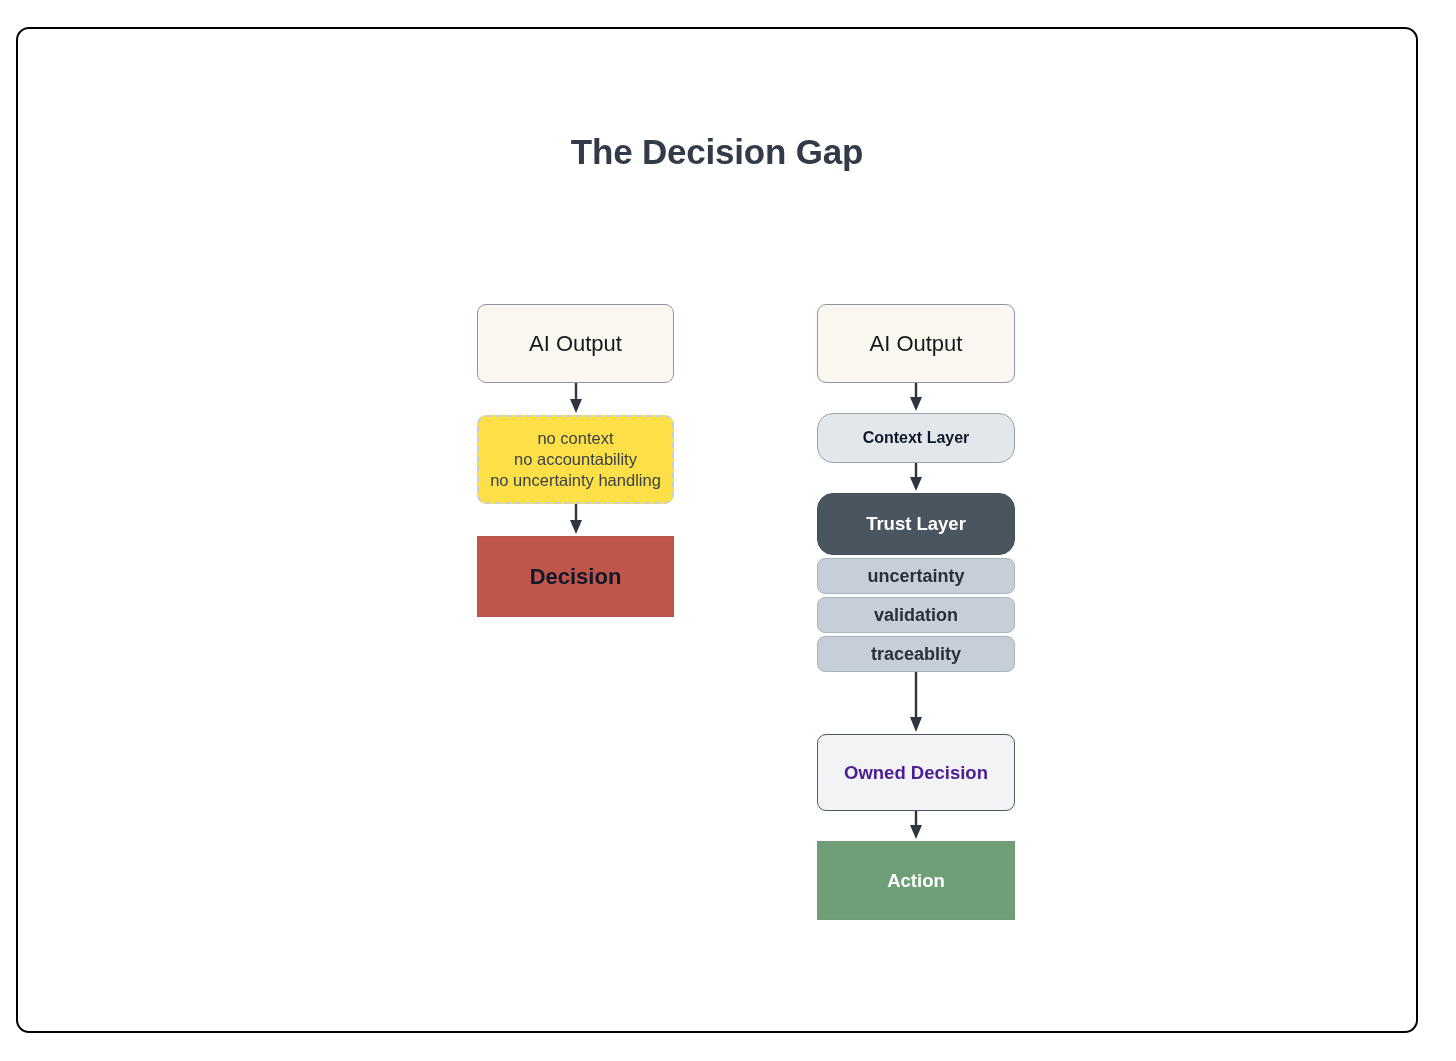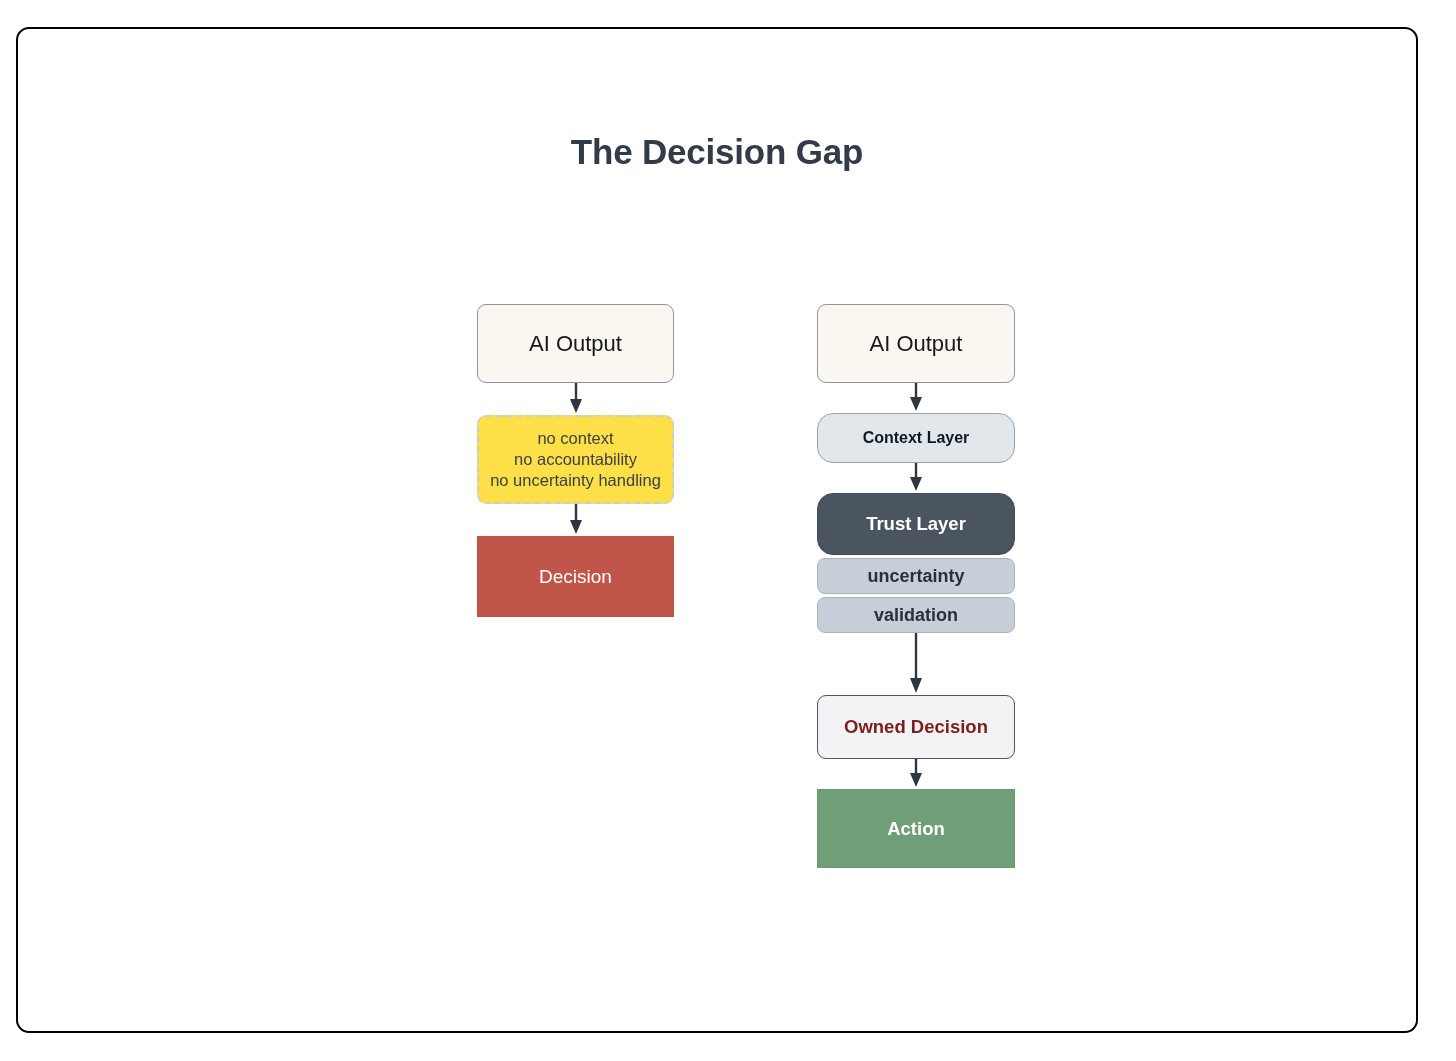--- a/index.html
+++ b/index.html
@@ -79,23 +79,23 @@
     line-height: 21px;
     font-weight: normal;
   }
   .node-gap .gap-lines { display: block; }
   .node-gap .gap-lines span { display: block; }
 
   .node-decision {
     height: 81px;
     background: #c0564a;
     border: 1.2px solid #b6554a;
-    color: #ffffff;
-    font-size: 19px;
-    font-weight: normal;
+    color: #0f172a;
+    font-size: 22px;
+    font-weight: bold;
   }
 
   .node-context {
     height: 50px;
     background: #e2e7ec;
     border: 1.4px solid #9aa3ad;
     border-radius: 16px;
     color: #0f172a;
     font-size: 16px;
     font-weight: bold;
@@ -117,25 +117,25 @@
     border: 1.4px solid #aab4bf;
     border-radius: 8px;
     color: #2a3038;
     font-size: 18px;
     font-weight: bold;
     margin-top: 3px;
     text-align: right;
   }
 
   .node-owned {
-    height: 64px;
+    height: 77px;
     background: #f1f3f4;
     border: 1.5px solid #4d5662;
     border-radius: 9px;
-    color: #7f1d1d;
+    color: #4c1d95;
     font-size: 18.5px;
     font-weight: bold;
   }
 
   .node-action {
     height: 79px;
     background: #6f9f78;
     border: 1.2px solid #6b9a74;
     color: #ffffff;
     font-size: 18.5px;
@@ -195,20 +195,21 @@
       <line x1="10" y1="0" x2="10" y2="18" stroke="#2f3640" stroke-width="2.4"></line>
       <polygon points="10,28 4,14 16,14" fill="#2f3640"></polygon>
     </svg>
 
     <div class="node node-trust">Trust Layer</div>
 
     <div class="node node-subitem">uncertainty</div>
 
     <div class="node node-subitem">validation</div>
 
+    <div class="node node-subitem">traceablity</div>
 
     <svg class="connector" width="20" height="62" viewBox="0 0 20 62">
       <line x1="10" y1="0" x2="10" y2="48" stroke="#2f3640" stroke-width="2.4"></line>
       <polygon points="10,60 4,45 16,45" fill="#2f3640"></polygon>
     </svg>
 
     <div class="node node-owned">Owned Decision</div>
 
     <svg class="connector" width="20" height="30" viewBox="0 0 20 30">
       <line x1="10" y1="0" x2="10" y2="18" stroke="#2f3640" stroke-width="2.4"></line>

